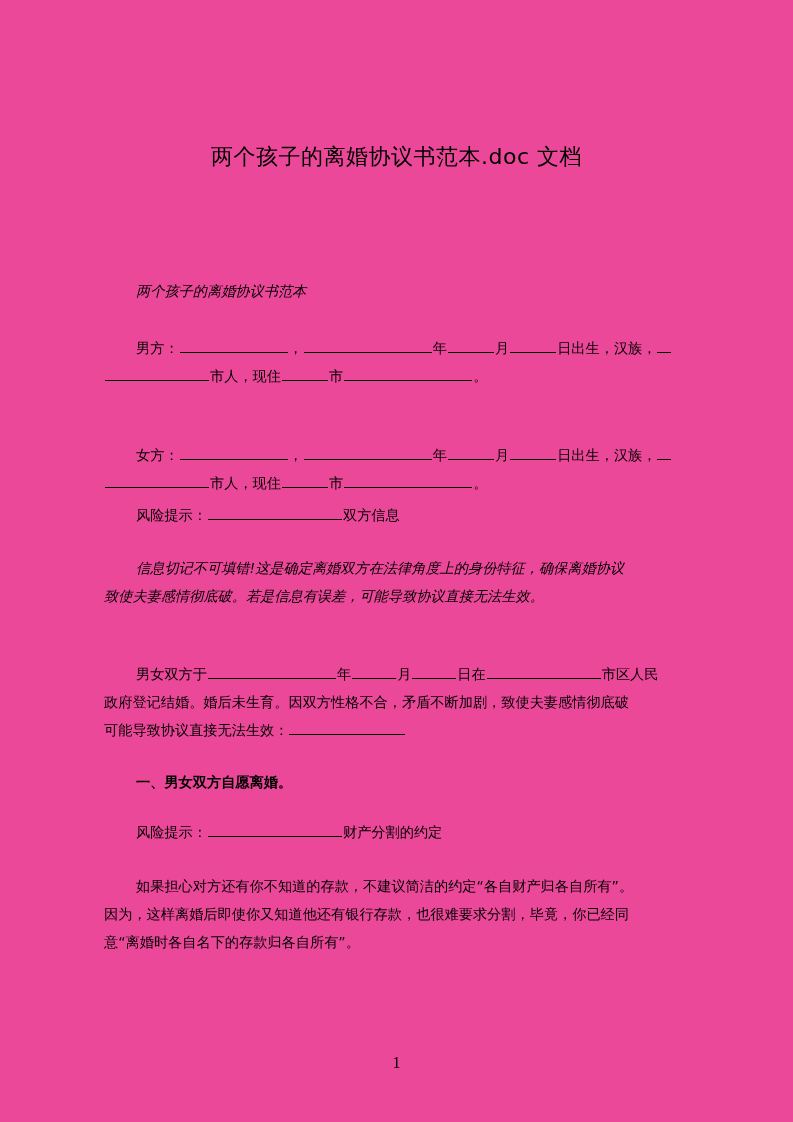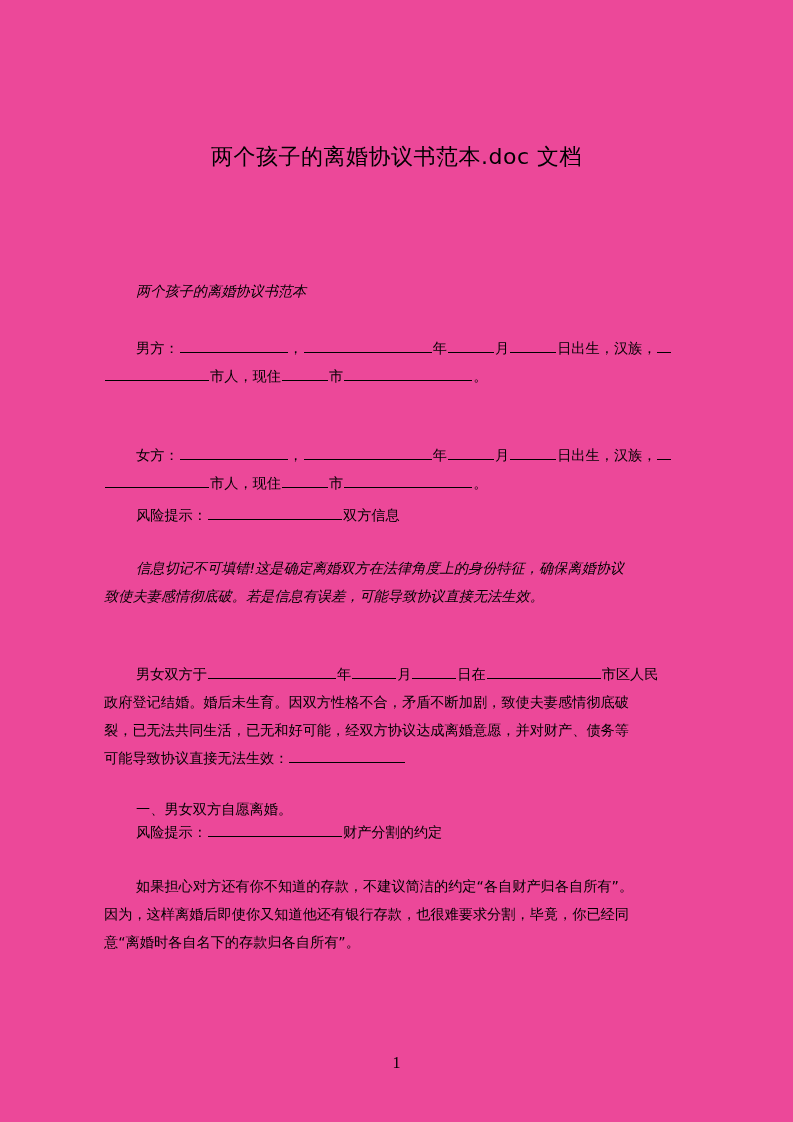--- a/index.html
+++ b/index.html
@@ -101,27 +101,26 @@
   <div class="body-text" style="top:554px;font-style:italic;">
     <span class="line indent">信息切记不可填错!这是确定离婚双方在法律角度上的身份特征，确保离婚协议</span>
     <span class="line">致使夫妻感情彻底破。若是信息有误差，可能导致协议直接无法生效。</span>
   </div>
 
   <div class="body-text" style="top:620px;margin-top:40px;">
     <span class="line indent">
       <span>男女双方于</span><span class="blank" style="width:128px"></span><span>年</span><span class="blank" style="width:44px"></span><span>月</span><span class="blank" style="width:44px"></span><span>日在</span><span class="blank" style="width:114px"></span><span>市区人民</span>
     </span>
     <span class="line">政府登记结婚。婚后未生育。因双方性格不合，矛盾不断加剧，致使夫妻感情彻底破</span>
-    <span class="line">裂，已无法共同生活，已无和好可能，经双方协议达成离婚意愿，并对财产、债务等</span>
     <span class="line">
       <span>可能导致协议直接无法生效：</span><span class="blank" style="width:116px"></span>
     </span>
   </div>
 
-  <div class="body-text" style="top:795px;">
+  <div class="body-text" style="top:768px;font-weight:bold;">
     <span class="line indent">一、男女双方自愿离婚。</span>
   </div>
 
   <div class="body-text" style="top:818px;">
     <span class="line indent">
       <span>风险提示：</span><span class="blank" style="width:134px"></span><span>财产分割的约定</span>
     </span>
   </div>
 
   <div class="body-text" style="top:872px;">

